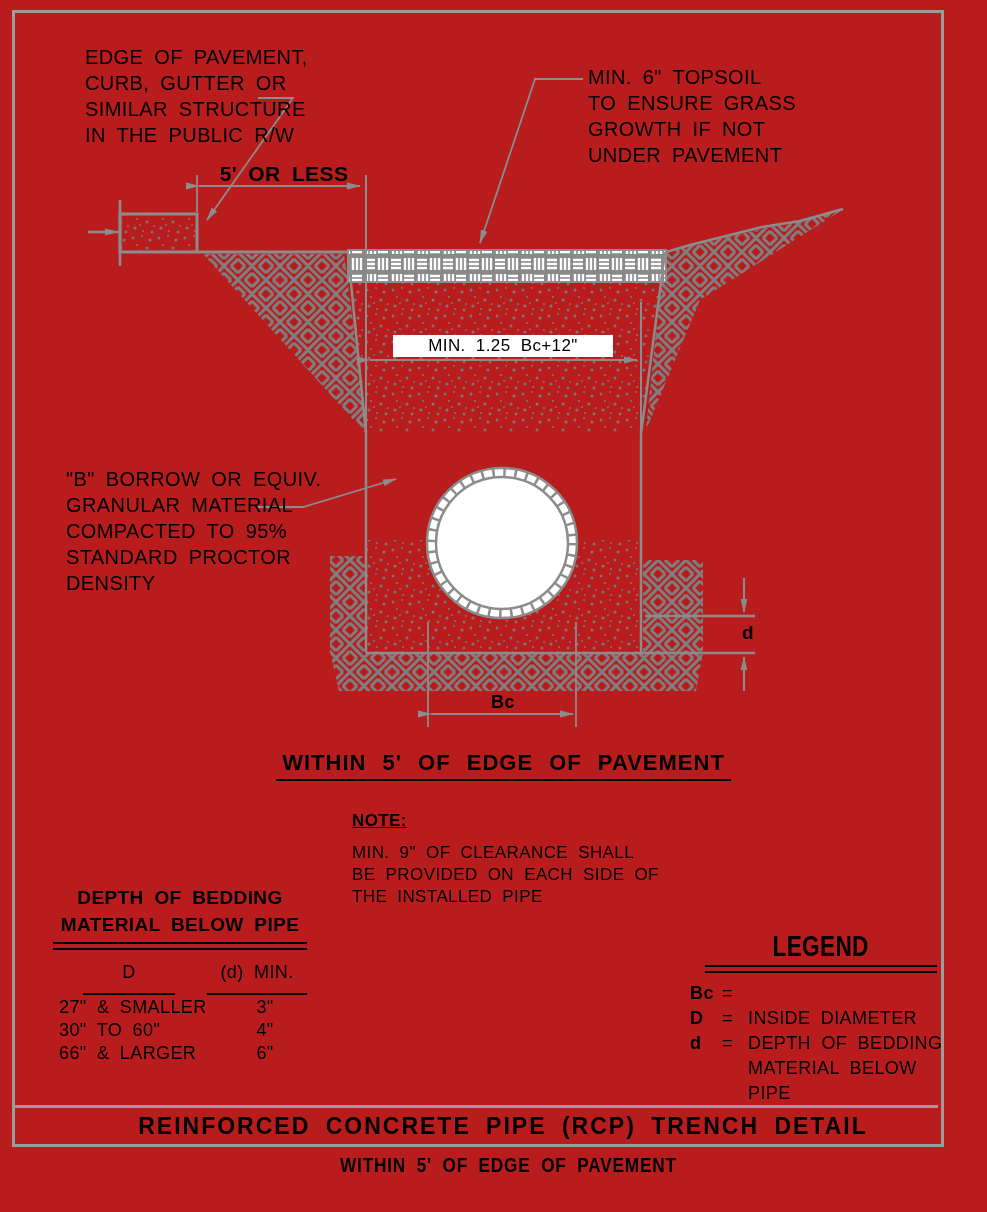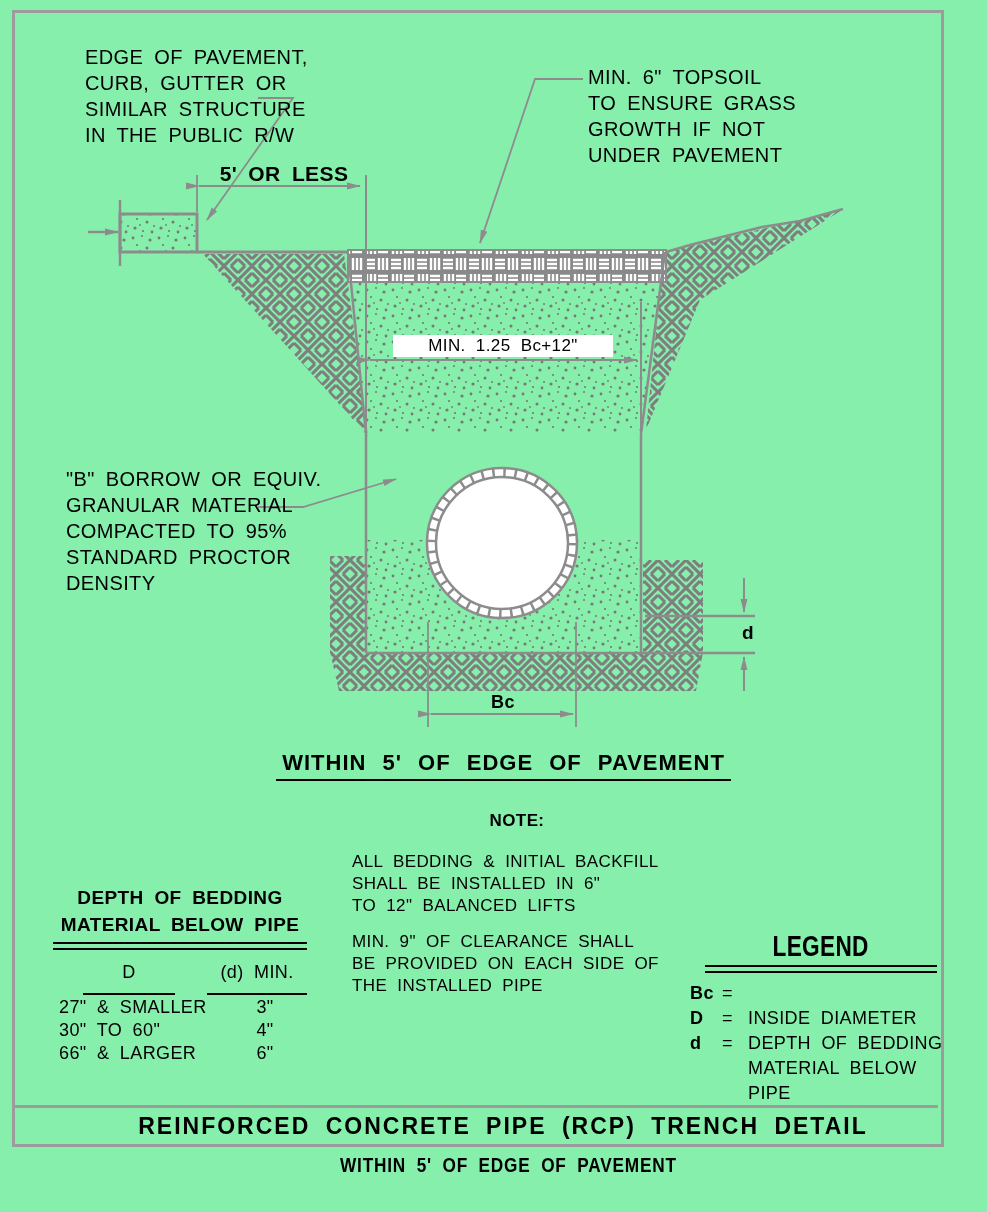--- a/index.html
+++ b/index.html
@@ -1,16 +1,16 @@
 <!DOCTYPE html>
 <html><head>
 <meta charset="utf-8">
 <style>
   html,body{margin:0;padding:0;background:#ffffff;}
-  .page{position:relative;width:987px;height:1212px;background:#86efac;overflow:hidden;
+  .page{position:relative;width:987px;height:1212px;background:#b91c1c;overflow:hidden;
         font-family:"Liberation Sans",sans-serif;color:#000;}
   .frame{position:absolute;left:12px;top:10px;width:926px;height:1131px;border:3px solid #9c9c9c;}
   .band{position:absolute;left:12px;top:1105px;width:926px;height:36px;border-top:3px solid #9c9c9c;
         border-bottom:3px solid #9c9c9c;display:flex;align-items:center;justify-content:center;}
   svg.draw{position:absolute;left:0;top:0;}
   .cad{letter-spacing:0.4px;word-spacing:5px;}
   .ml{white-space:pre-line;}
   .callout{position:absolute;font-size:20px;line-height:26px;}
   .dimlabel{position:absolute;font-weight:bold;}
   .co-edge{left:85px;top:44px;}
@@ -18,21 +18,21 @@
   .co-borrow{left:66px;top:466px;}
   .lbl-five{left:200px;top:162px;width:168px;text-align:center;font-size:21px;}
   .lbl-width{left:393px;top:335px;width:220px;text-align:center;font-size:17px;font-weight:normal;
              background:#fff;padding:1px 0;}
   .lbl-bc{left:478px;top:692px;width:50px;text-align:center;font-size:18px;}
   .lbl-d{left:736px;top:622px;width:24px;text-align:center;font-size:19px;}
   .sect-head{position:absolute;left:20px;top:750px;width:967px;text-align:center;}
   .sect-head span{display:inline-block;font-size:22px;font-weight:bold;letter-spacing:1px;
                   word-spacing:9px;border-bottom:2.5px solid #000;padding:0 6px 3px 6px;}
   .note{position:absolute;left:352px;top:810px;width:330px;font-size:17px;line-height:22px;}
-  .note-label{font-weight:bold;margin-bottom:19px;text-align:center;}
+  .note-label{font-weight:bold;text-decoration:underline;margin-bottom:10px;}
   .note p{margin:0 0 14px 0;}
   .tbl{position:absolute;left:53px;top:884px;width:254px;}
   .tbl-title{text-align:center;font-size:19px;font-weight:bold;line-height:27px;}
   .tbl-rule{margin-top:4px;height:4px;border-top:2px solid #000;border-bottom:2px solid #000;}
   .tbl-head{display:flex;margin-top:12px;font-size:18px;}
   .tbl-head .h1{margin-left:30px;width:92px;text-align:center;border-bottom:2px solid #000;padding-bottom:2px;}
   .tbl-head .h2{margin-left:auto;width:100px;text-align:center;border-bottom:2px solid #000;padding-bottom:10px;}
   .tbl-row{display:flex;font-size:18px;line-height:22px;margin-top:1px;}
   .tbl-row .c1{flex:1;padding-left:6px;}
   .tbl-row .c2{width:84px;text-align:center;}
@@ -175,23 +175,20 @@
   <div class="dimlabel cad lbl-width">MIN. 1.25 Bc+12"</div>
   <div class="dimlabel cad lbl-bc">Bc</div>
   <div class="dimlabel cad lbl-d">d</div>
 
   <div class="sect-head">
     <span class="cad">WITHIN 5' OF EDGE OF PAVEMENT</span>
   </div>
 
   <div class="note cad">
     <div class="note-label">NOTE:</div>
-    <p class="ml">ALL BEDDING &amp; INITIAL BACKFILL
-SHALL BE INSTALLED IN 6"
-TO 12" BALANCED LIFTS</p>
     <p class="ml">MIN. 9" OF CLEARANCE SHALL
 BE PROVIDED ON EACH SIDE OF
 THE INSTALLED PIPE</p>
   </div>
 
   <div class="tbl cad">
     <div class="tbl-title ml">DEPTH OF BEDDING
 MATERIAL BELOW PIPE</div>
     <div class="tbl-rule"></div>
     <div class="tbl-head">

